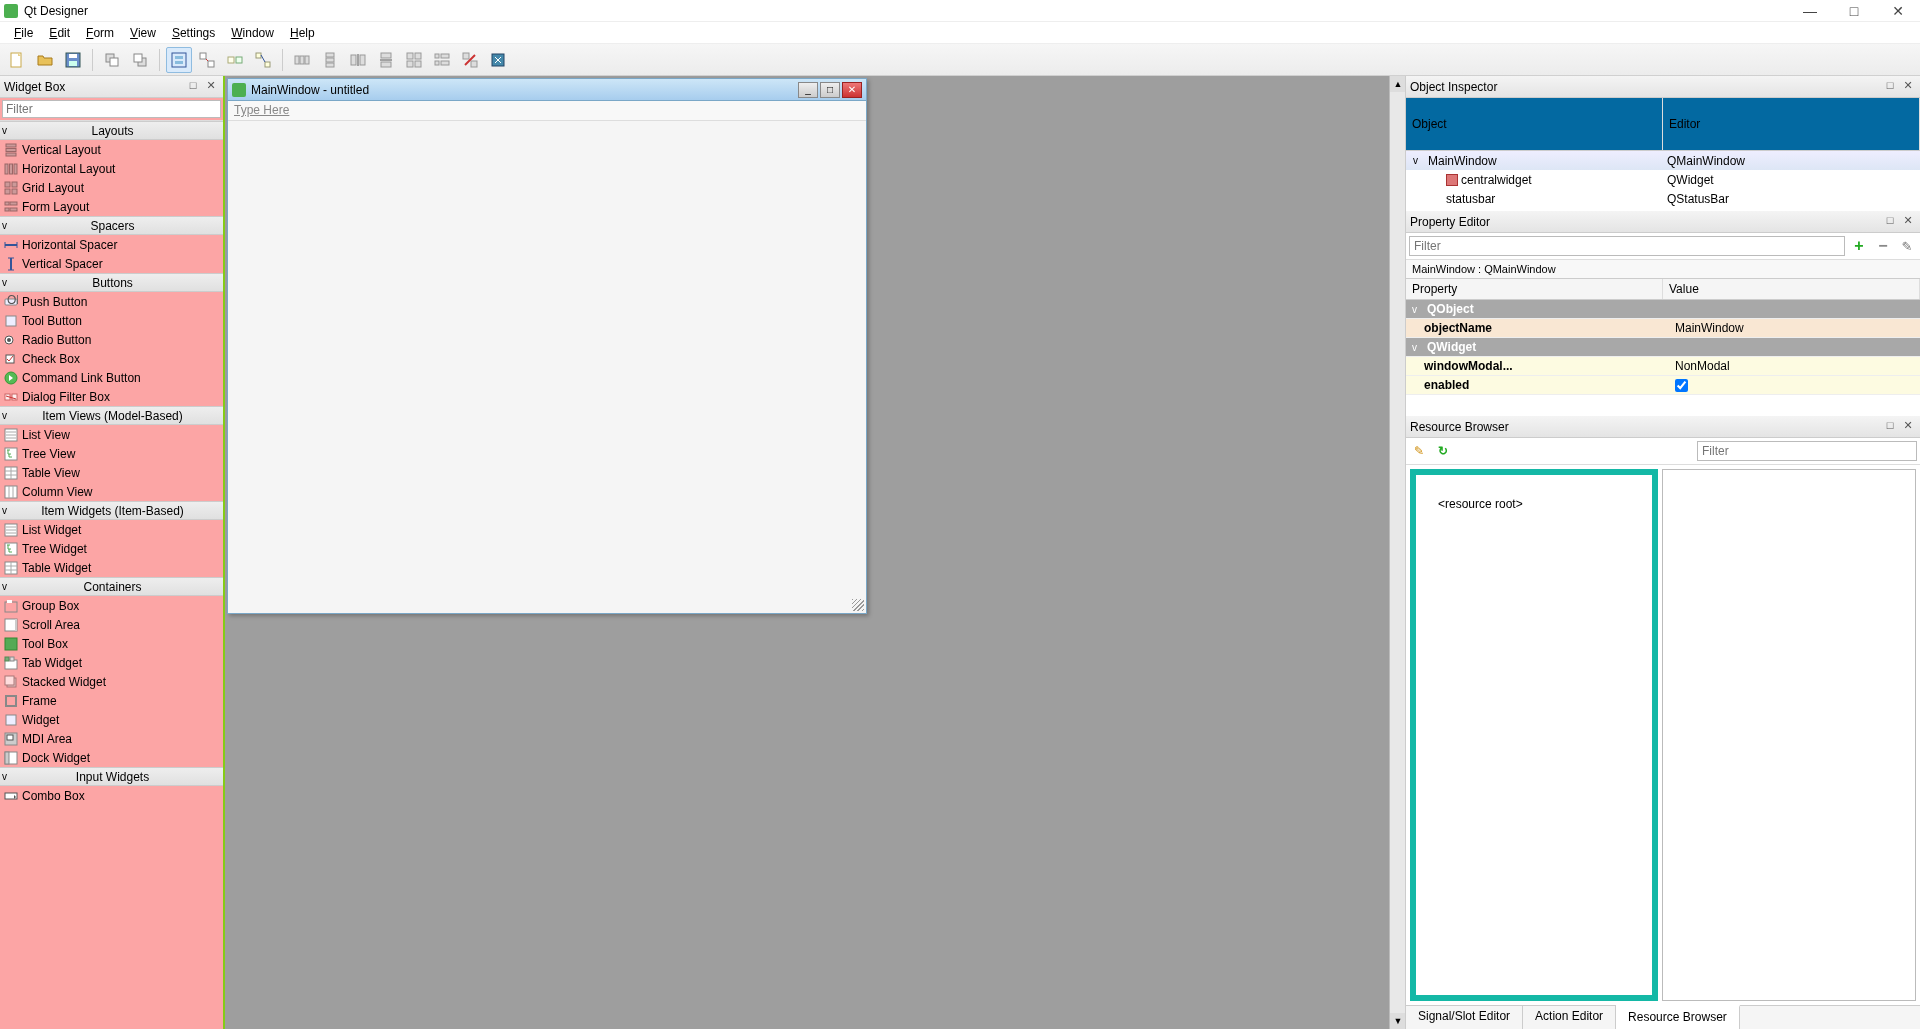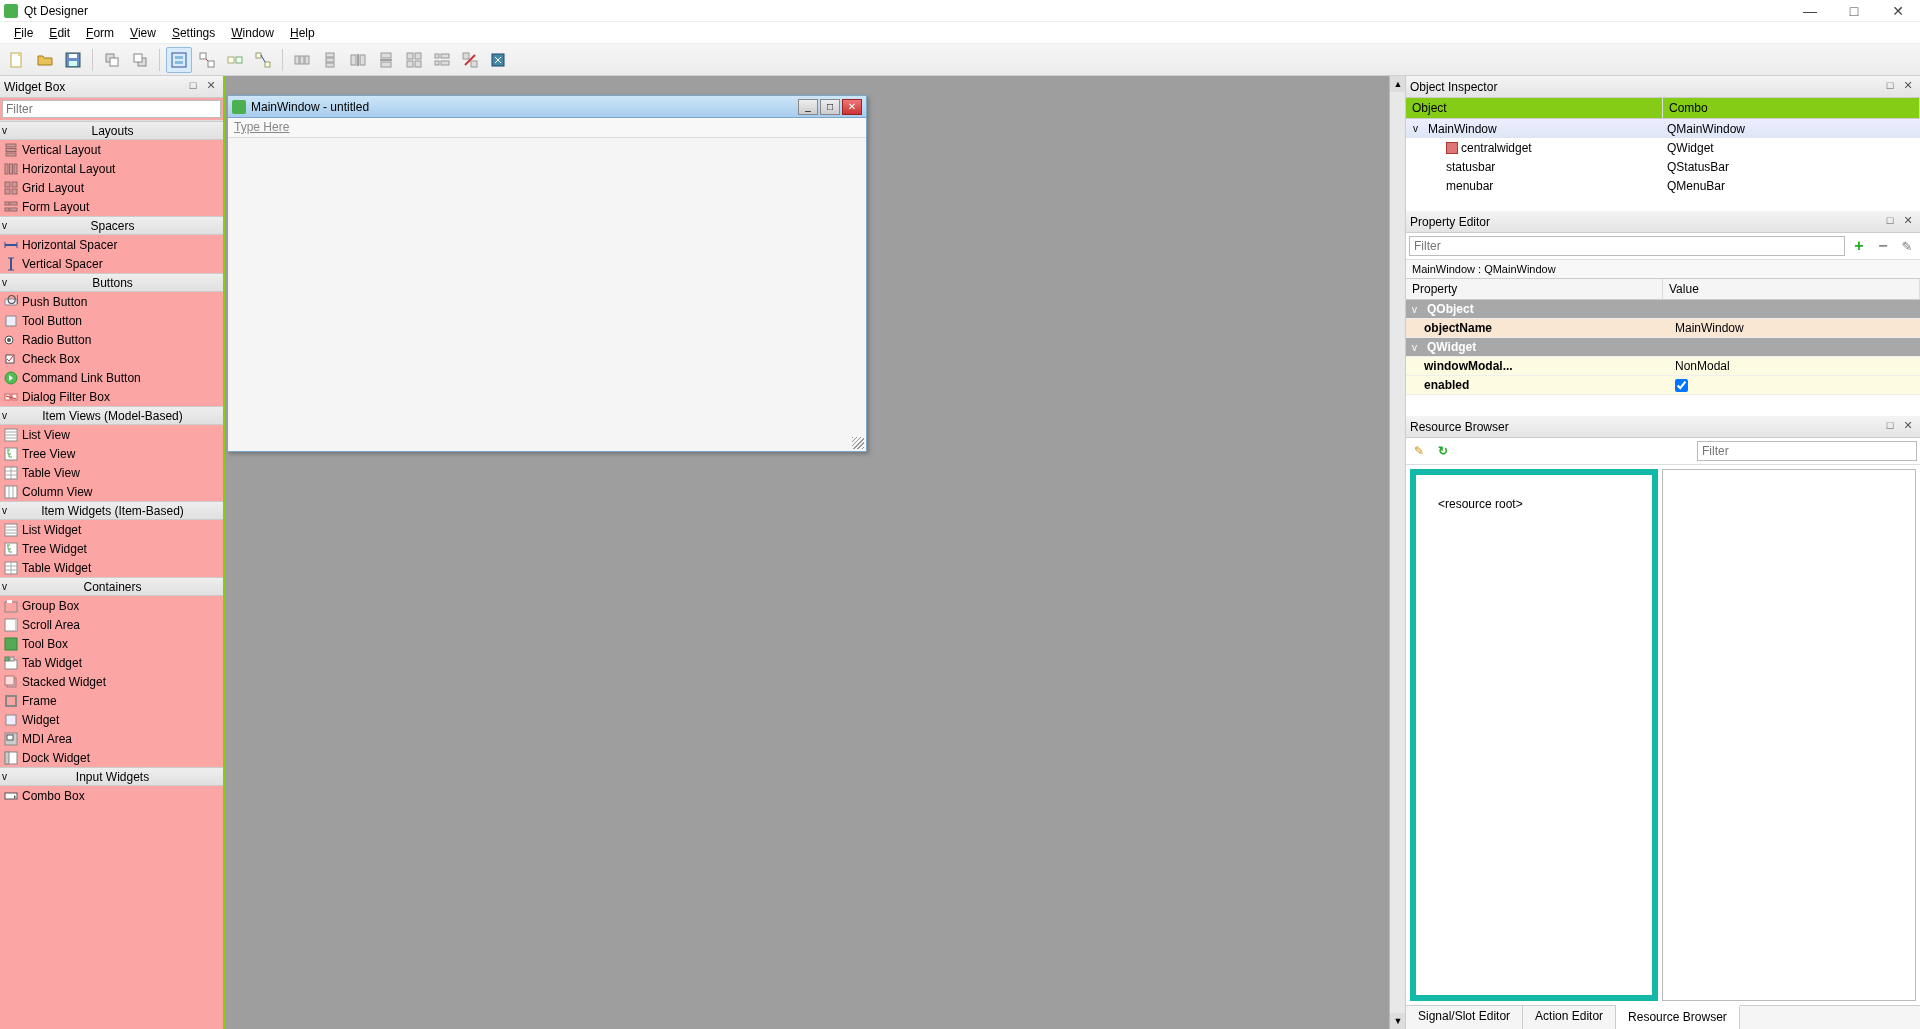--- a/index.html
+++ b/index.html
@@ -40,40 +40,40 @@
 .cat-header .cat-label { flex:1; text-align:center; margin-left:-14px;}
 .witem { height:19px; display:flex; align-items:center; padding-left:4px; cursor:grab; gap:4px;}
 .witem .wicon { width:14px; height:14px; display:inline-flex; align-items:center; justify-content:center; flex-shrink:0;}
 .witem .wicon svg { width:14px; height:14px;}
 
 
 .center { flex:1; background:#9e9e9e; position:relative; overflow:hidden;}
 .center .vscroll { position:absolute; right:0; top:0; bottom:0; width:16px; background:#e8e8e8; border-left:1px solid #bbb;}
 .center .vscroll .vsbtn { width:16px; height:16px; background:#ddd; display:flex; align-items:center; justify-content:center; font-size:9px; cursor:pointer;}
 .center .vscroll .vsbtn.bottom { position:absolute; bottom:0;}
-.subwin { position:absolute; left:2px; top:2px; width:640px; height:357px; border:1px solid #7aa7c7; background:#fff; box-shadow:2px 2px 4px rgba(0,0,0,0.25);margin-top:17px;}
+.subwin { position:absolute; left:2px; top:2px; width:640px; height:536px; border:1px solid #7aa7c7; background:#fff; box-shadow:2px 2px 4px rgba(0,0,0,0.25);}
 .subwin-title { height:22px; background:linear-gradient(#cde6f7,#a7cdee); display:flex; align-items:center; padding:0 4px; border-bottom:1px solid #7aa7c7;}
 .subwin-title .qicon { width:14px; height:14px; background:#4caf50; border-radius:2px; margin-right:5px;}
 .subwin-title .stitle { flex:1; font-size:12px;}
 .subwin-title .swbtns { display:flex; gap:2px;}
 .subwin-title .swbtn { width:20px; height:16px; border:1px solid #888; background:linear-gradient(#eee,#ccc); font-size:10px; display:flex; align-items:center; justify-content:center; cursor:pointer;}
 .subwin-title .swbtn.close { background:linear-gradient(#e77,#c33); color:#fff; border-color:#922;}
 .subwin-body { position:absolute; top:22px; left:0; right:0; bottom:0; background-image: radial-gradient(#ccc 0.5px, #f5f5f5 0.5px); background-size:8px 8px; }
 .subwin-menubar { height:20px; background:#f8f8f8; border-bottom:1px solid #ddd; padding:2px 6px; font-size:12px; color:#888;text-decoration:underline;}
 .subwin-grip { position:absolute; right:2px; bottom:2px; width:12px; height:12px; background:repeating-linear-gradient(135deg,#999 0,#999 1px,transparent 1px,transparent 3px);}
 
 
 .rightpanel { width:515px; background:#fff; border-left:1px solid #ccc; display:flex; flex-direction:column;}
 .right-section { display:flex; flex-direction:column; }
 .right-section.obj { height:135px;}
 .right-section.prop { height:205px;}
 .right-section.res { flex:1;}
 
 .tree-header { display:flex; border-bottom:1px solid #ccc;}
-.tree-header .th { flex:1; padding:3px 6px; background:#84cc16; border-right:1px solid #ddd;}
+.tree-header .th { flex:1; padding:19px 6px; background:#0369a1; border-right:1px solid #ddd;}
 .tree-body { flex:1; overflow:auto;}
 .tree-row { display:flex; height:19px; align-items:center;}
 .tree-row.sel { background:linear-gradient(#eef,#dde6f5);}
 .tree-row .tcell { flex:1; padding-left:4px; display:flex; align-items:center; gap:3px;}
 .tree-row .indent { display:inline-block;}
 .tree-row .exp { width:12px; font-size:10px; cursor:pointer;}
 .ticon { width:12px; height:12px; display:inline-block;}
 
 .prop-toolbar { display:flex; align-items:center; padding:3px; gap:4px; border-bottom:1px solid #ddd;}
 .prop-toolbar input { flex:1; height:20px; border:1px solid #bbb; padding:0 4px;}
@@ -597,21 +597,21 @@
   <div class="rightpanel">
 
     <div class="right-section obj">
       <div class="panel-header">
         <div class="ptitle">Object Inspector</div>
         <div class="pbtn">□</div>
         <div class="pbtn">✕</div>
       </div>
       <div class="tree-header">
         <div class="th">Object</div>
-        <div class="th">Combo</div>
+        <div class="th">Editor</div>
       </div>
       <div class="tree-body" id="obj-tree">
           <div class="tree-row sel">
             <div class="tcell">
               <span class="indent" style="width:0px"></span>
               <span class="exp">v</span>
               <span>MainWindow</span>
             </div>
             <div class="tcell">QMainWindow</div>
           </div>

